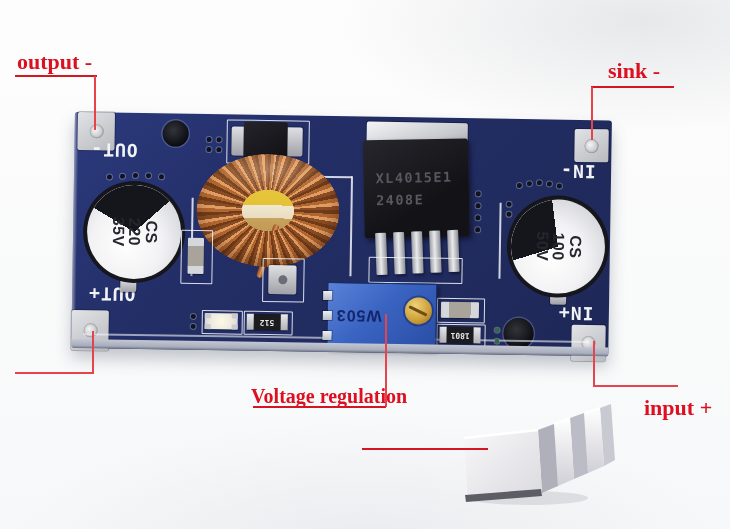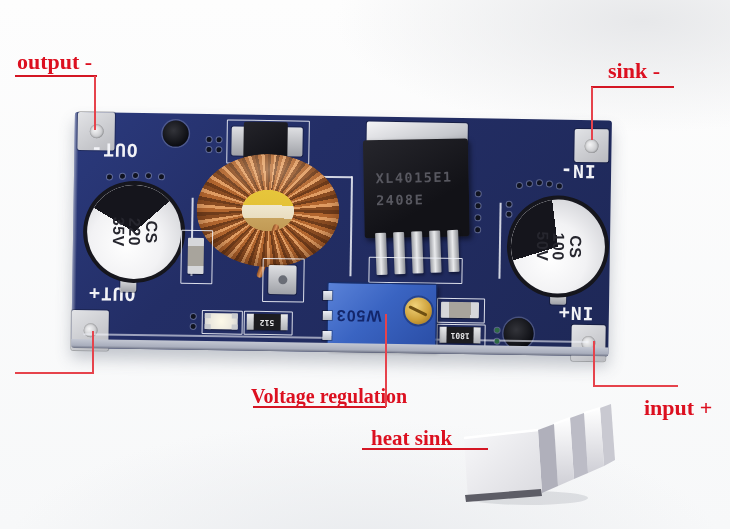--- a/index.html
+++ b/index.html
@@ -265,16 +265,15 @@
   <div class="rline" style="left:92px;top:331px;width:2px;height:43px;"></div>
 
   <div class="ann" style="left:608px;top:397px;margin-left:36px;">input +</div>
   <div class="rline" style="left:593px;top:385px;width:85px;height:2px;"></div>
   <div class="rline" style="left:593px;top:341px;width:2px;height:46px;"></div>
 
   <div class="ann small" style="left:251px;top:386px;">Voltage regulation</div>
   <div class="runder" style="left:253px;top:406px;width:133px;"></div>
   <div class="rline" style="left:385px;top:314px;width:2px;height:93px;"></div>
 
-  <div class="ann" style="left:371px;top:428px;font-size:21px;">heat sink</div>
   <div class="runder" style="left:362px;top:448px;width:126px;"></div>
 
 </div>
 
 </body></html>

